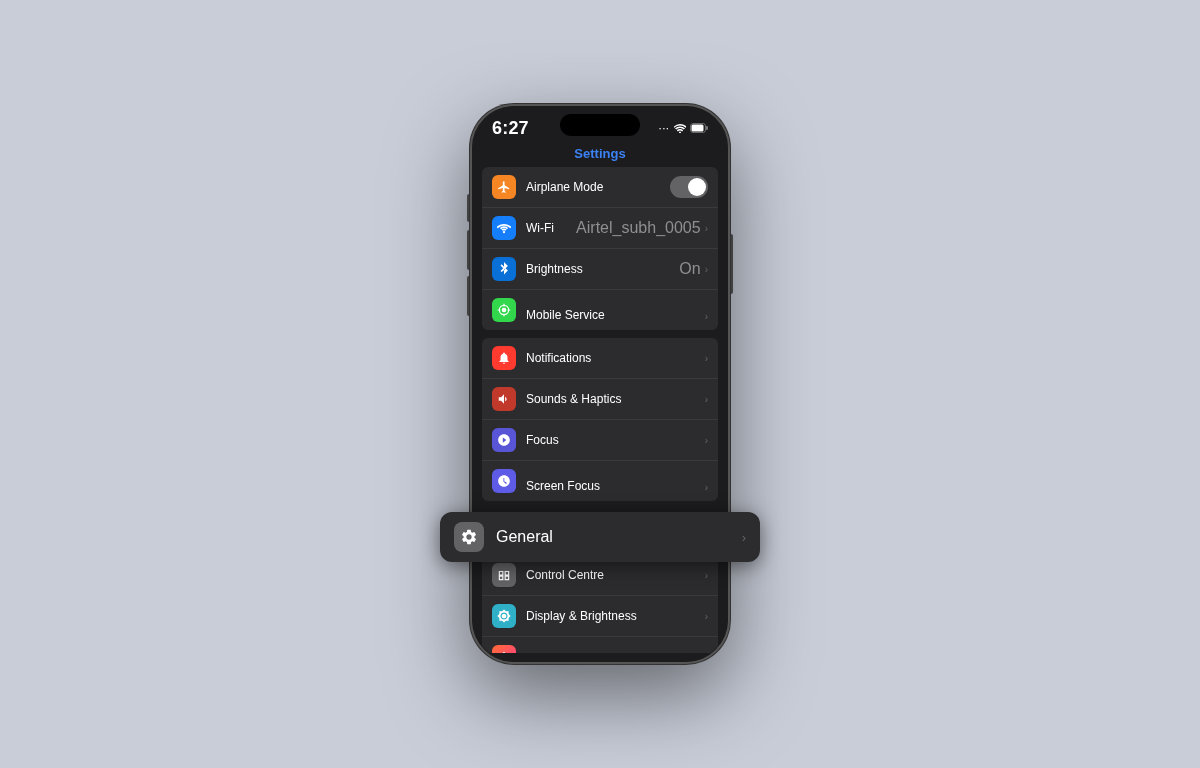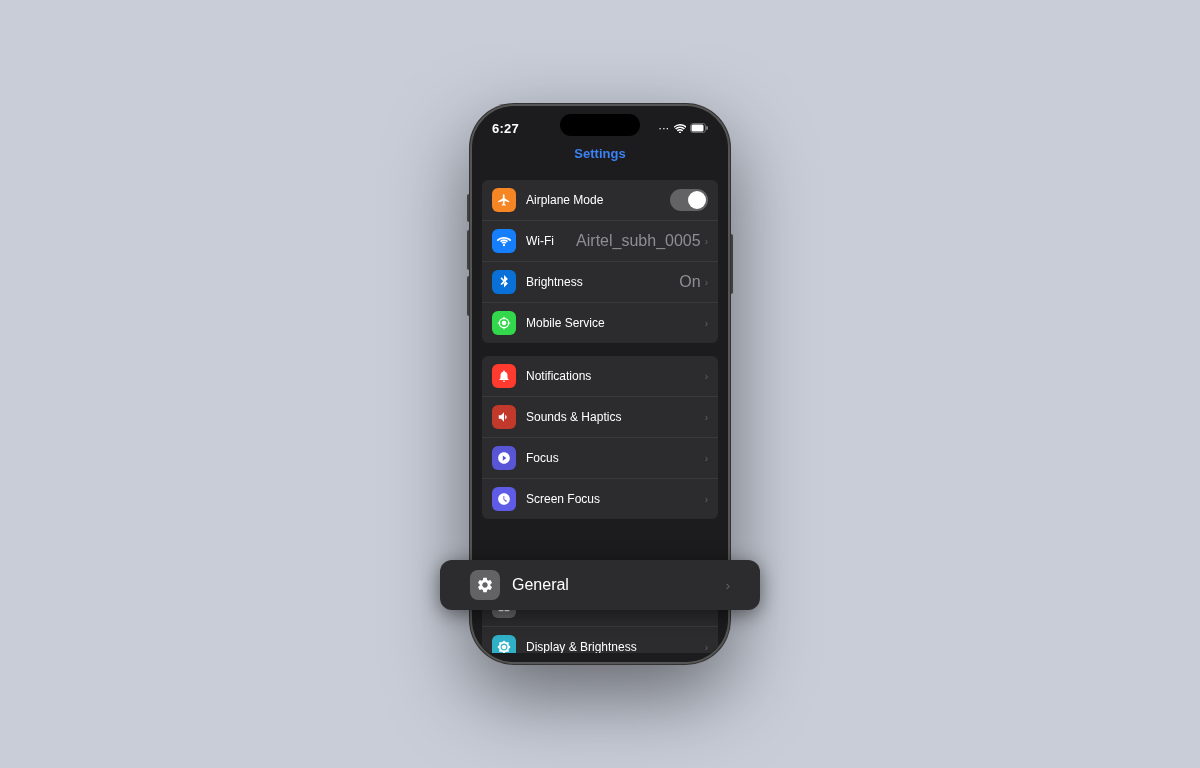--- a/index.html
+++ b/index.html
@@ -86,21 +86,21 @@
       align-items: center;
       padding: 12px 20px 4px;
       height: 36px;
       color: #fff;
       font-size: 11px;
       font-weight: 600;
       position: relative;
     }
 
     .status-time {
-      font-size: 13px;
+      font-size: 18px;
       font-weight: 700;
       letter-spacing: 0.2px;
     }
 
     .status-icons {
       display: flex;
       align-items: center;
       gap: 4px;
       font-size: 10px;
     }
@@ -133,34 +133,34 @@
       padding: 0;
     }
 
     .settings-group {
       margin-bottom: 8px;
       background: #2c2c2e;
       border-radius: 6px;
       margin-left: 10px;
       margin-right: 10px;
       overflow: hidden;
-      margin-top: 13px;
     }
 
     .settings-row {
       display: flex;
       align-items: center;
       padding: 8px 10px;
       border-bottom: 0.5px solid #3a3a3c;
       min-height: 38px;
       cursor: pointer;
     }
 
     .settings-row:last-child {
       border-bottom: none;
+      align-items: flex-end;
     }
 
     .settings-icon {
       width: 24px;
       height: 24px;
       border-radius: 6px;
       display: flex;
       align-items: center;
       justify-content: center;
       margin-right: 10px;
@@ -215,27 +215,27 @@
       height: 18px;
       background: #fff;
       border-radius: 50%;
     }
 
     
     .general-highlight {
       position: absolute;
       left: 50%;
       transform: translateX(-50%);
-      top: 456px;
+      top: 408px;
       width: 320px;
       background: #2c2c2e;
       border-radius: 12px;
       display: flex;
       align-items: center;
-      padding: 10px 30px;
+      padding: 10px 14px;
       box-shadow: 0 4px 20px rgba(0,0,0,0.5);
       z-index: 10;
       cursor: pointer;
     }
 
     .general-icon {
       width: 30px;
       height: 30px;
       background: #636366;
       border-radius: 8px;

